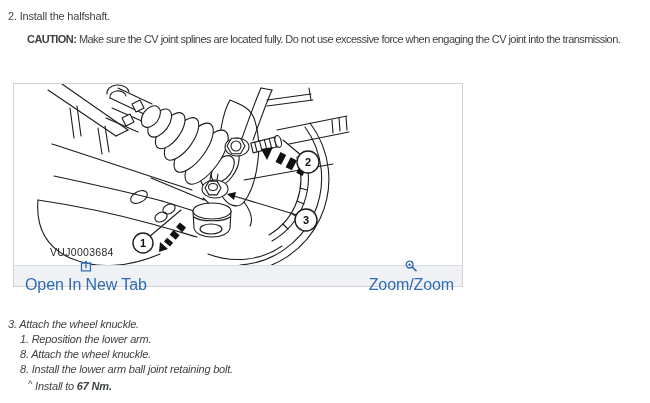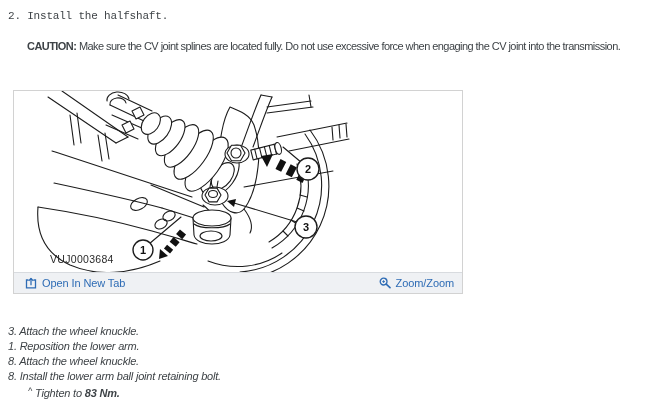--- a/index.html
+++ b/index.html
@@ -3,43 +3,43 @@
 <meta charset="utf-8">
 <style>
   * { box-sizing: border-box; }
   html,body { margin:0; padding:0; background:#ffffff; }
   body {
     width:650px; height:403px; overflow:hidden;
     font-family:"Liberation Sans", sans-serif;
     color:#3e4347; font-size:11px; line-height:15px; letter-spacing:-0.2px;
   }
   .page { position:relative; width:650px; height:403px; }
-  .step2 { margin:9px 0 0 8px;font-family:Liberation Mono, monospace; }
-  .caution { margin:15px 0 0 27px; white-space:nowrap; letter-spacing:-0.55px; }
+  .step2 { margin:9px 0 0 8px; }
+  .caution { margin:8px 0 0 27px; white-space:nowrap; letter-spacing:-0.55px; }
   .bold { font-weight:bold; }
 
   .figure {
     margin:36px 0 0 13px; width:450px;
     border:1px solid #d2d2d2; background:#fff;
   }
   .diagram { display:block; width:448px; height:181px; background:#fff; }
 
   .fig-toolbar {
     height:21px; background:#eff1f4; border-top:1px solid #d8dbdf;
     display:flex; align-items:center; justify-content:space-between;
     padding:0 8px 0 11px;
   }
   .fig-link {
     color:#2e6cb5; display:flex; align-items:center; gap:5px;
-    font-size:11px; letter-spacing:-0.1px; cursor:pointer; text-decoration:none;
+    font-size:16px; letter-spacing:-0.1px; cursor:pointer; text-decoration:none;flex-direction:column;
   }
   .fig-link svg { display:block; }
 
   .steps { margin:30px 0 0 8px;font-style:italic; }
-  .substep { }
+  .substep { margin-left:12px; }
   .torque { margin-left:20px; }
   .torque-bullet { font-size:9px; vertical-align:3px; margin-right:3px; }
 
   
   .ln { fill:none; stroke:#1c1c1c; stroke-width:1.1; stroke-linecap:round; stroke-linejoin:round; }
   .wh { fill:#ffffff; stroke:#1c1c1c; stroke-width:1.1; stroke-linejoin:round; }
   .blk { fill:#111111; stroke:none; }
   .dash1 { fill:none; stroke:#111111; stroke-width:8; stroke-dasharray:6 4; stroke-linecap:butt; }
   .dash2 { fill:none; stroke:#111111; stroke-width:11; stroke-dasharray:7 5; stroke-linecap:butt; }
   .callout { fill:#ffffff; stroke:#1c1c1c; stroke-width:1.4; }
@@ -190,16 +190,16 @@
         <span>Zoom/Zoom</span>
       </a>
     </div>
   </div>
 
   <div class="steps">
     <div>3. Attach the wheel knuckle.</div>
     <div class="substep">1. Reposition the lower arm.</div>
     <div class="substep">8. Attach the wheel knuckle.</div>
     <div class="substep">8. Install the lower arm ball joint retaining bolt.</div>
-    <div class="torque"><span class="torque-bullet">^</span><span>Tighten to </span><span class="bold">83 Nm.</span></div>
+    <div class="torque"><span class="torque-bullet">^</span><span>Install to </span><span class="bold">67 Nm.</span></div>
   </div>
 
 </div>
 
 </body></html>

